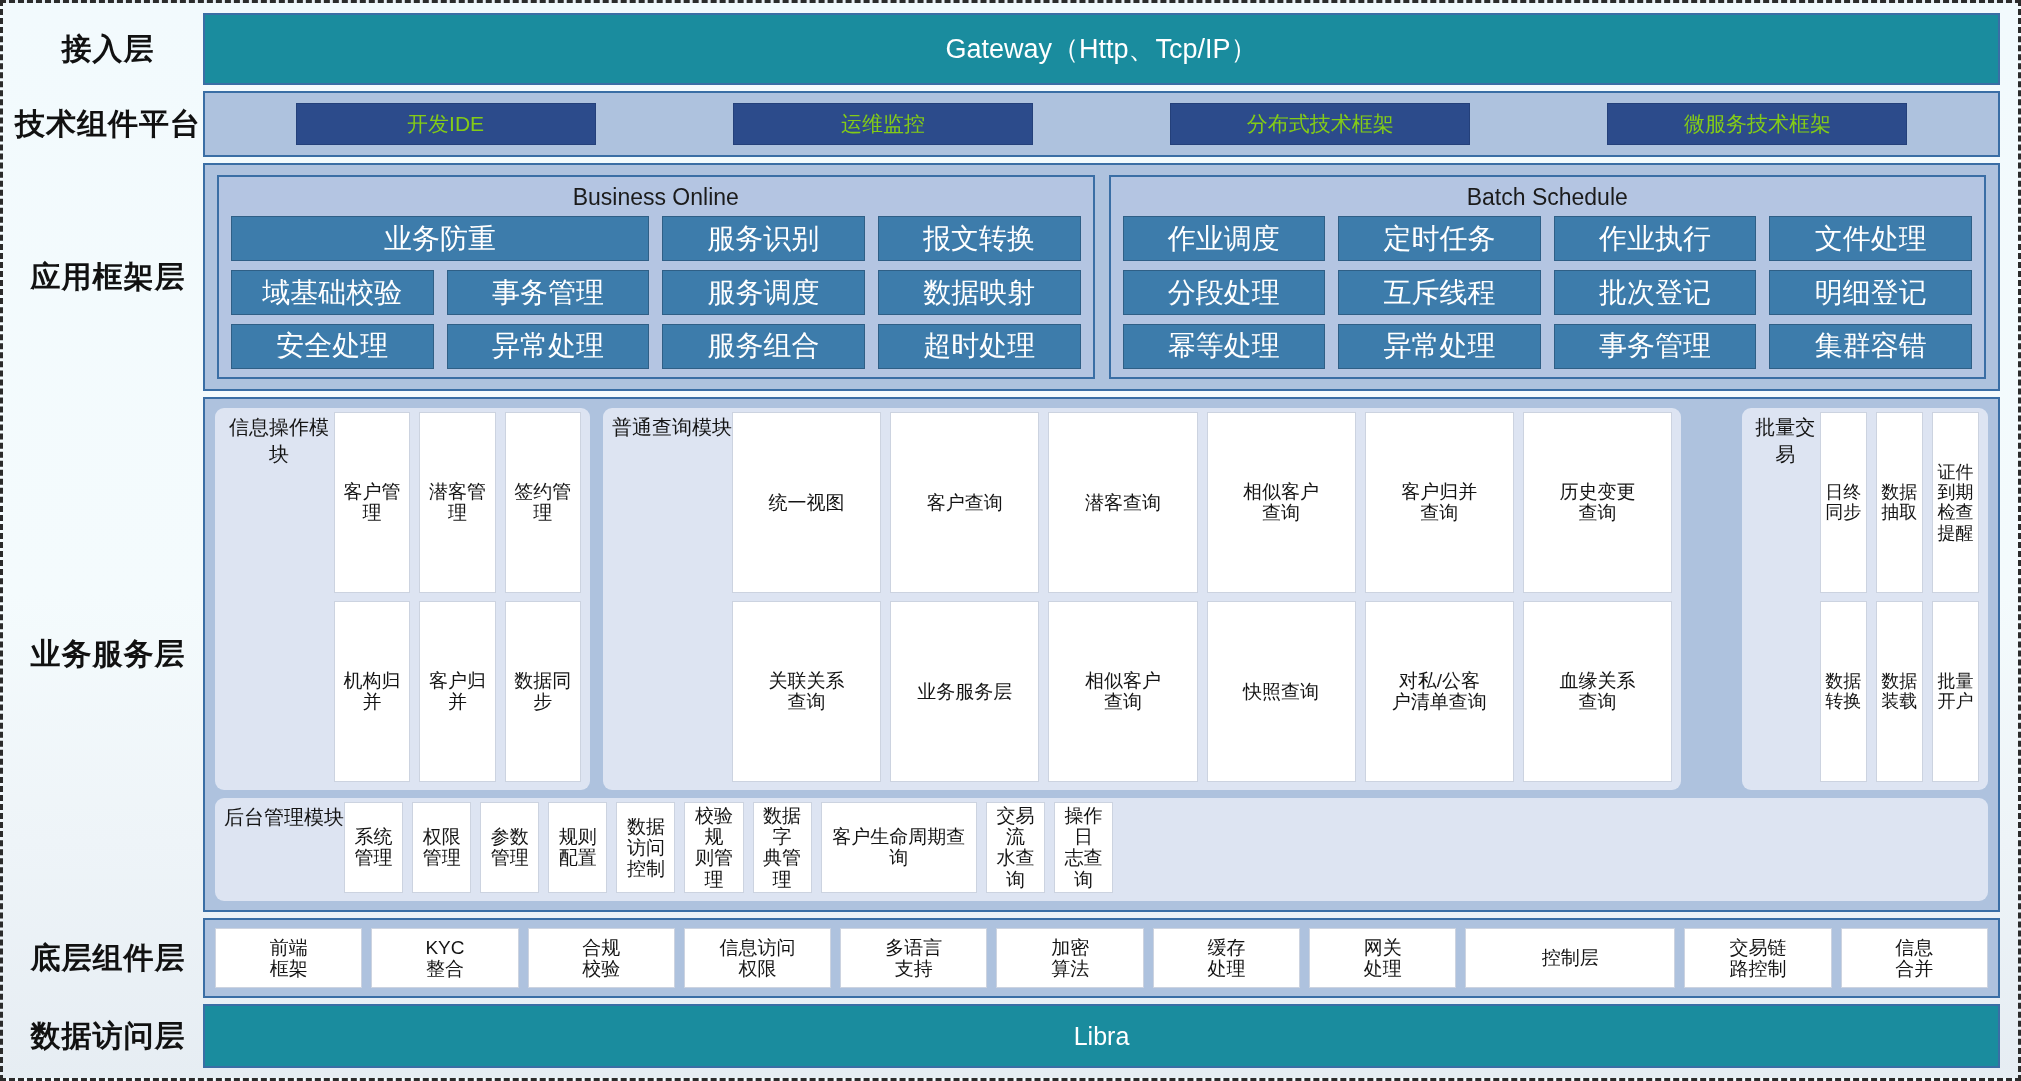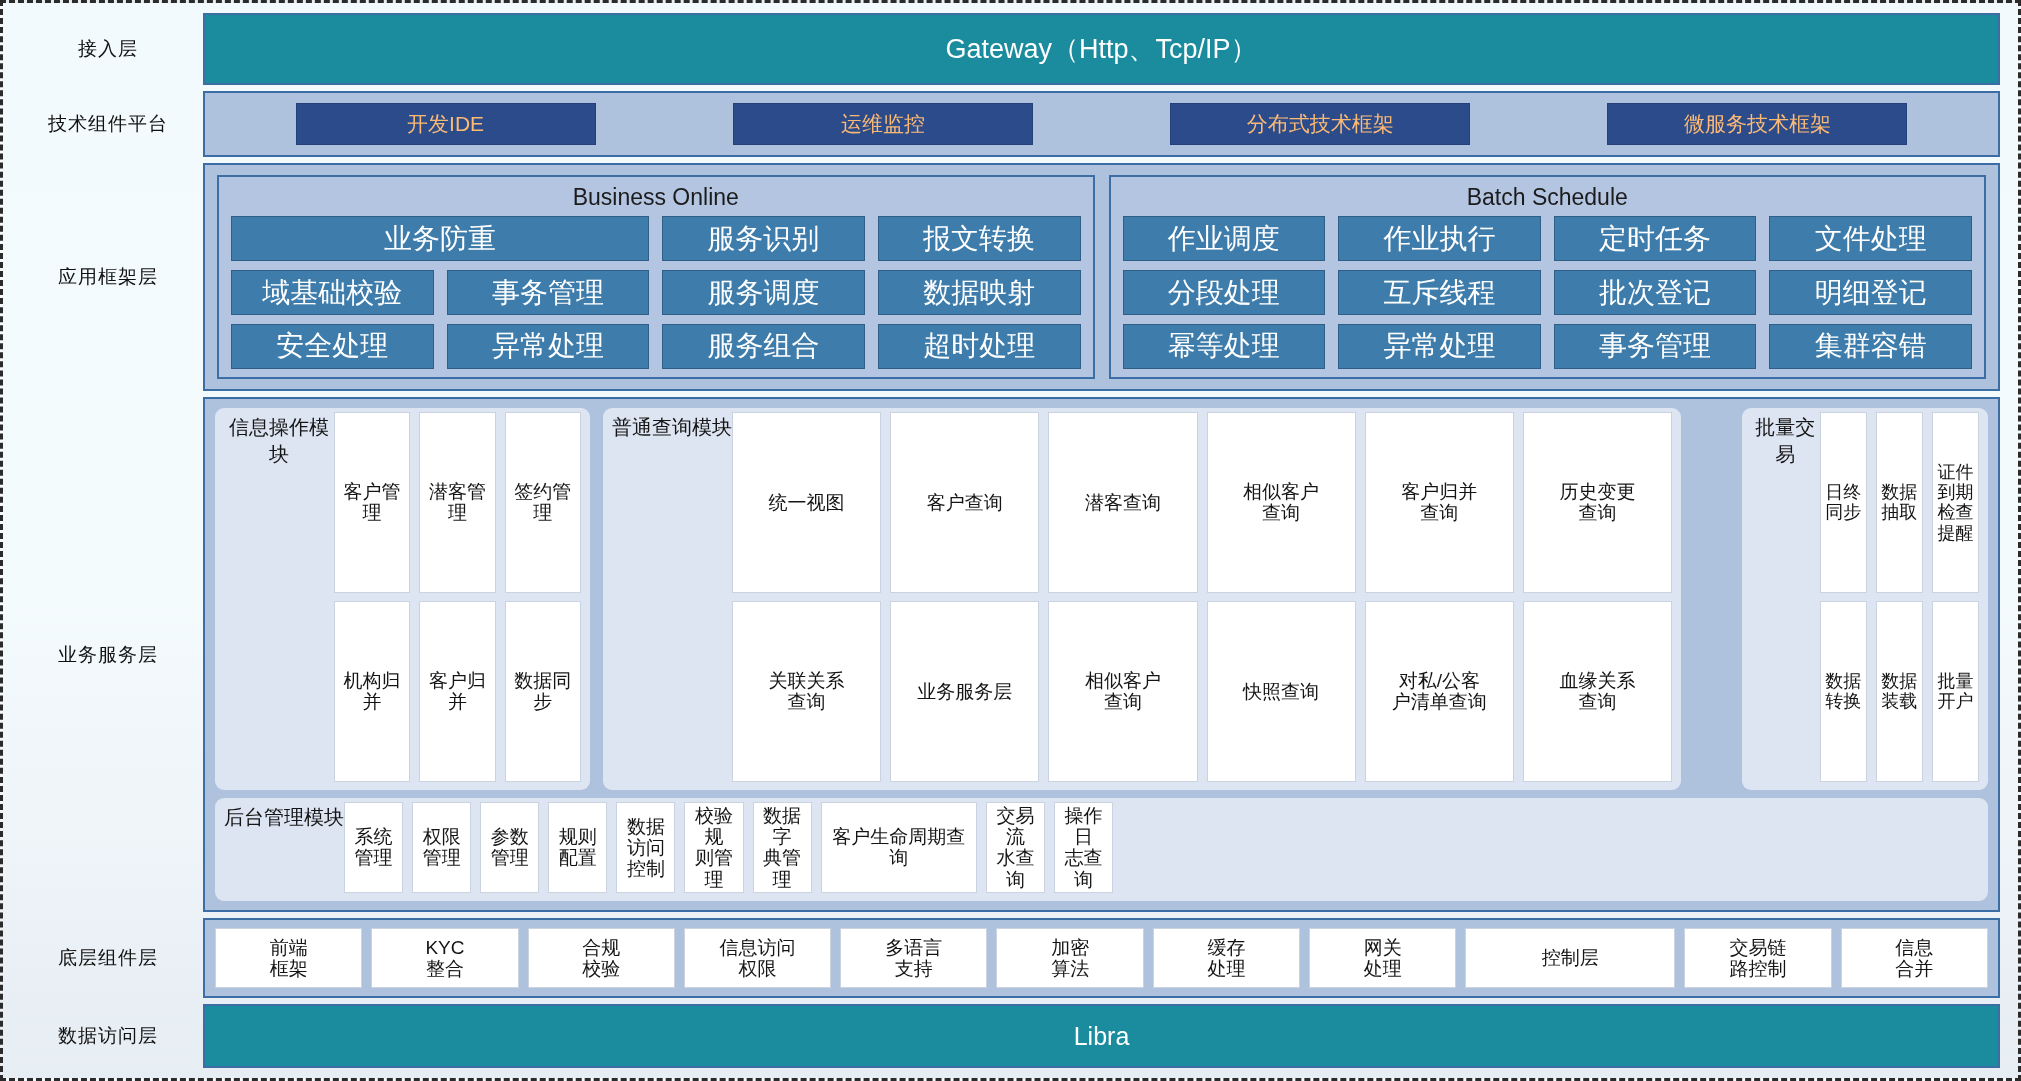--- a/index.html
+++ b/index.html
@@ -27,24 +27,25 @@
   .layer-row {
     display: flex;
     align-items: stretch;
     gap: 0;
   }
   .layer-label {
     flex: 0 0 190px;
     display: flex;
     align-items: center;
     justify-content: center;
-    font-size: 19px;
+    font-size: 30px;
     color: #111;
     letter-spacing: 1px;
     text-align: center;
+    font-weight: bold;
   }
   .layer-body { flex: 1 1 auto; display: flex; }
 
   
   .bar-teal {
     width: 100%;
     background: #1a8c9e;
     border: 2px solid #3a6ea5;
     display: flex; align-items: center; justify-content: center;
     color: #ffffff;
@@ -63,21 +64,21 @@
     justify-content: space-around;
     padding: 0 42px;
     gap: 40px;
   }
   .tech-chip {
     flex: 1 1 0;
     max-width: 300px;
     height: 42px;
     background: #2c4b8b;
     border: 1px solid #24407a;
-    color: #fdba74;
+    color: #84cc16;
     font-size: 21px;
     display: flex; align-items: center; justify-content: center;
   }
 
   
   .row-app { flex: 0 0 228px; }
   .app-band {
     width: 100%;
     background: #aec2de;
     border: 2px solid #3a6ea5;
@@ -229,22 +230,22 @@
                   <div class="chip-blue">服务组合</div>
                   <div class="chip-blue">超时处理</div>
                 </div>
               </div>
             </div>
             <div class="app-group">
               <div class="group-title">Batch Schedule</div>
               <div class="grid-rows">
                 <div class="grid-line">
                   <div class="chip-blue">作业调度</div>
+                  <div class="chip-blue">定时任务</div>
                   <div class="chip-blue">作业执行</div>
-                  <div class="chip-blue">定时任务</div>
                   <div class="chip-blue">文件处理</div>
                 </div>
                 <div class="grid-line">
                   <div class="chip-blue">分段处理</div>
                   <div class="chip-blue">互斥线程</div>
                   <div class="chip-blue">批次登记</div>
                   <div class="chip-blue">明细登记</div>
                 </div>
                 <div class="grid-line">
                   <div class="chip-blue">幂等处理</div>

